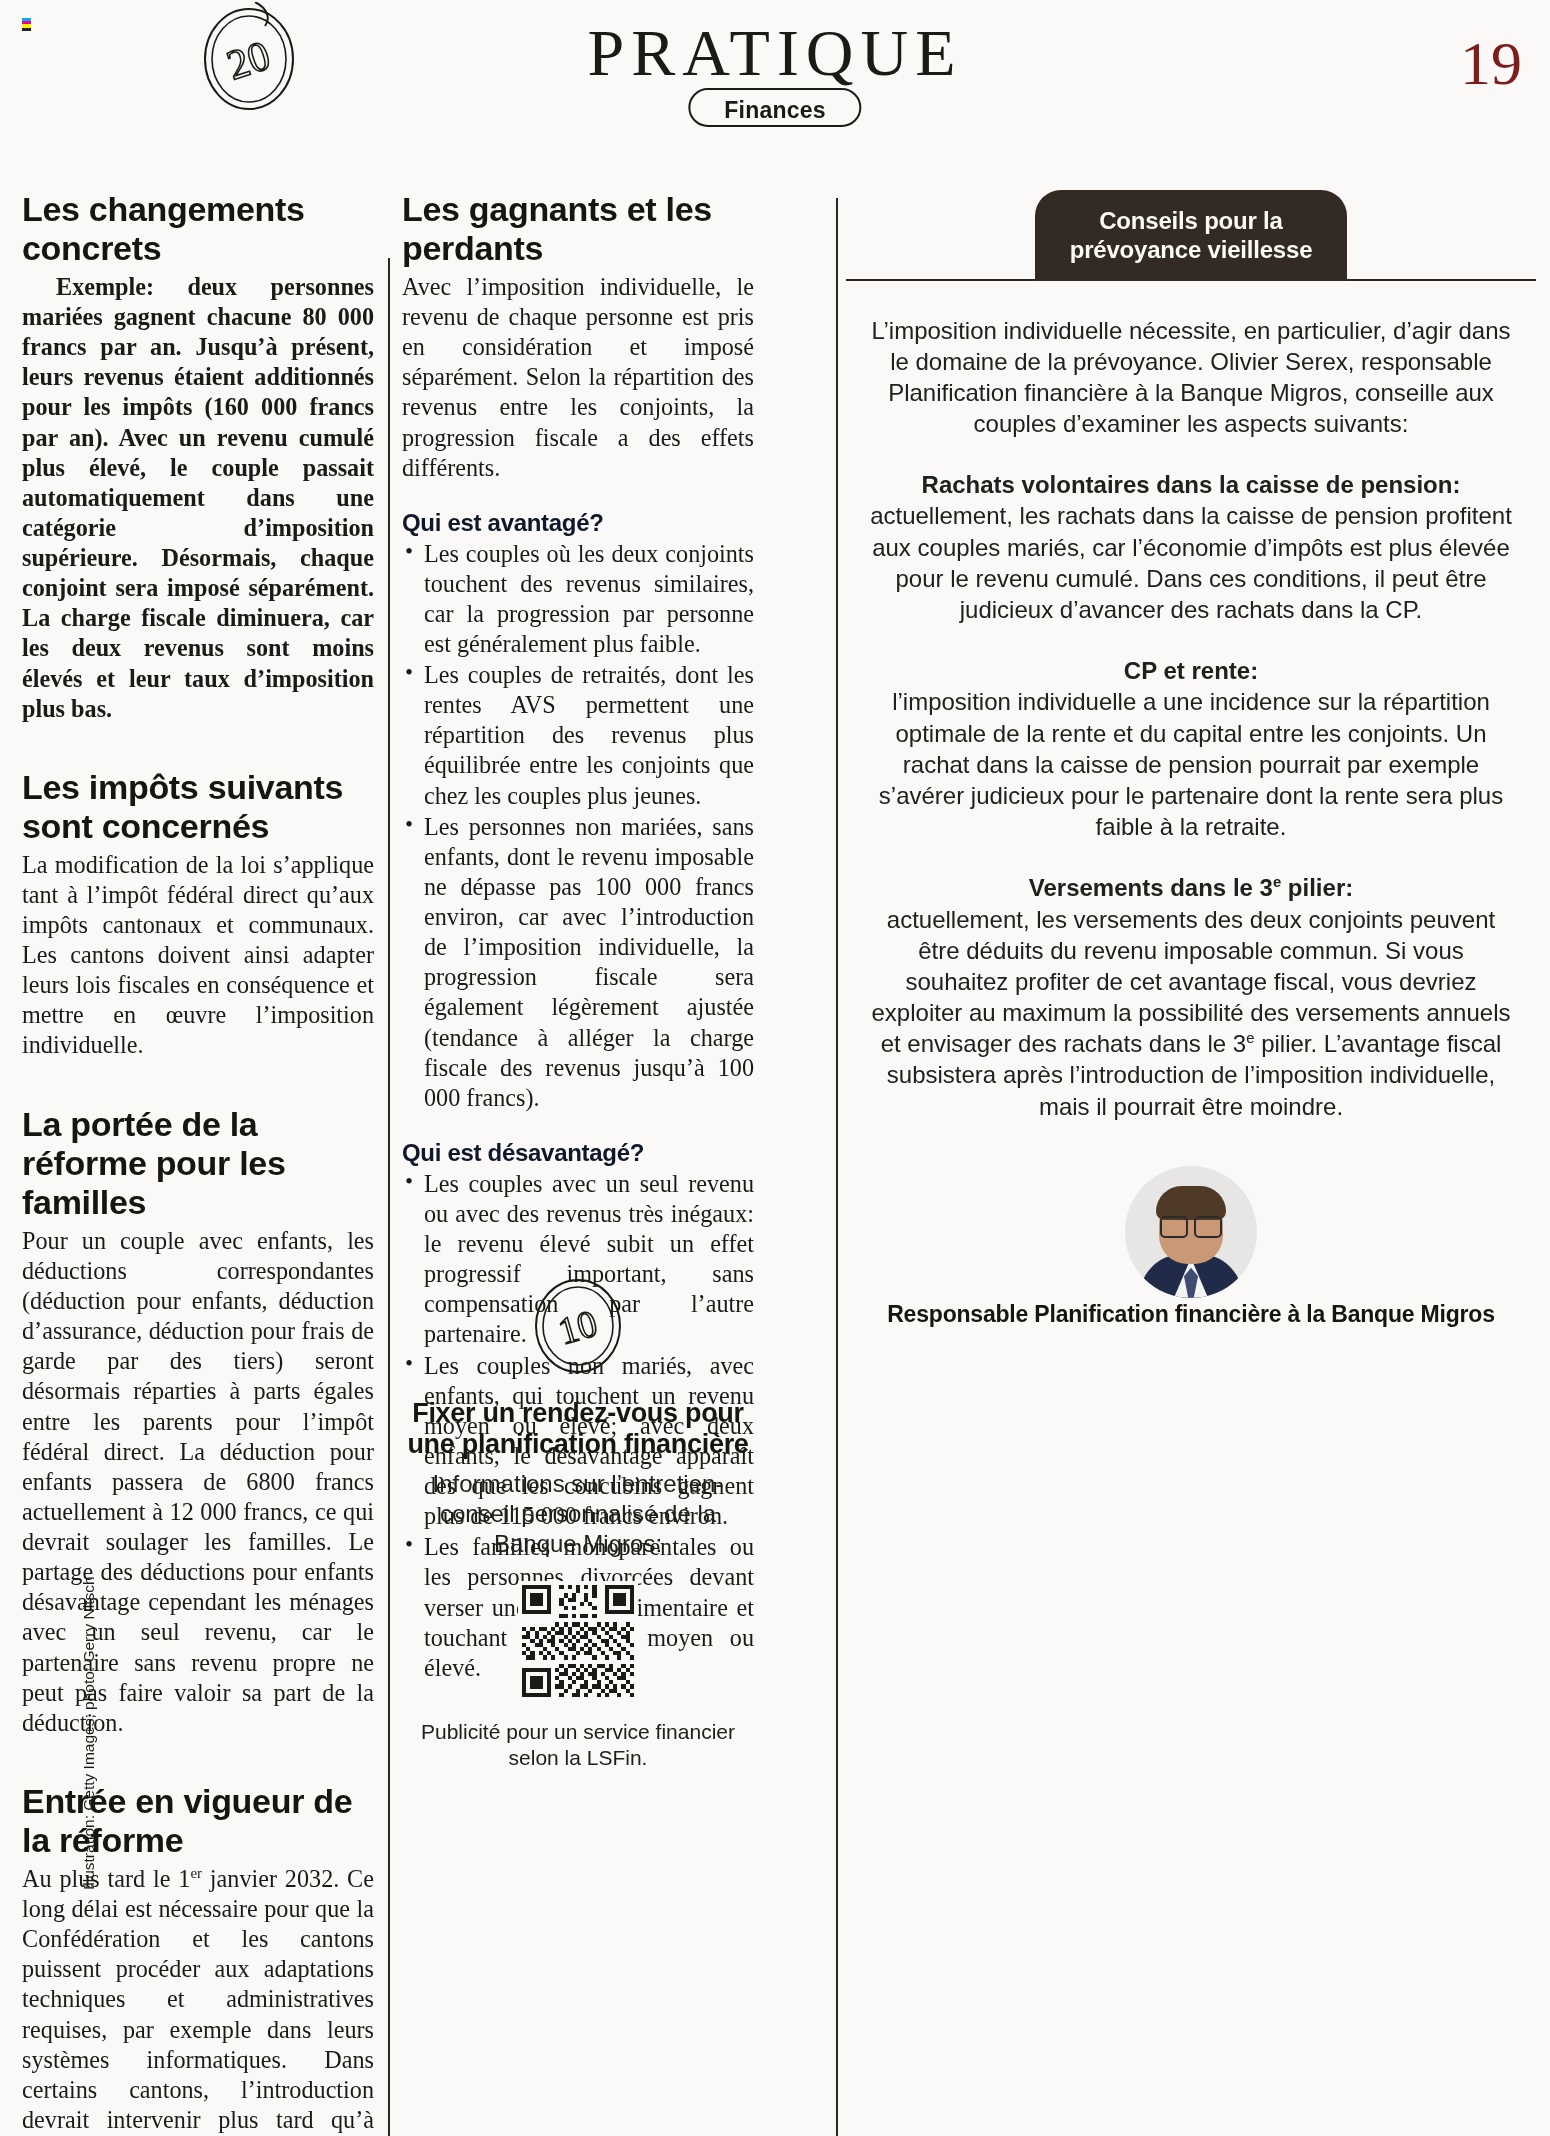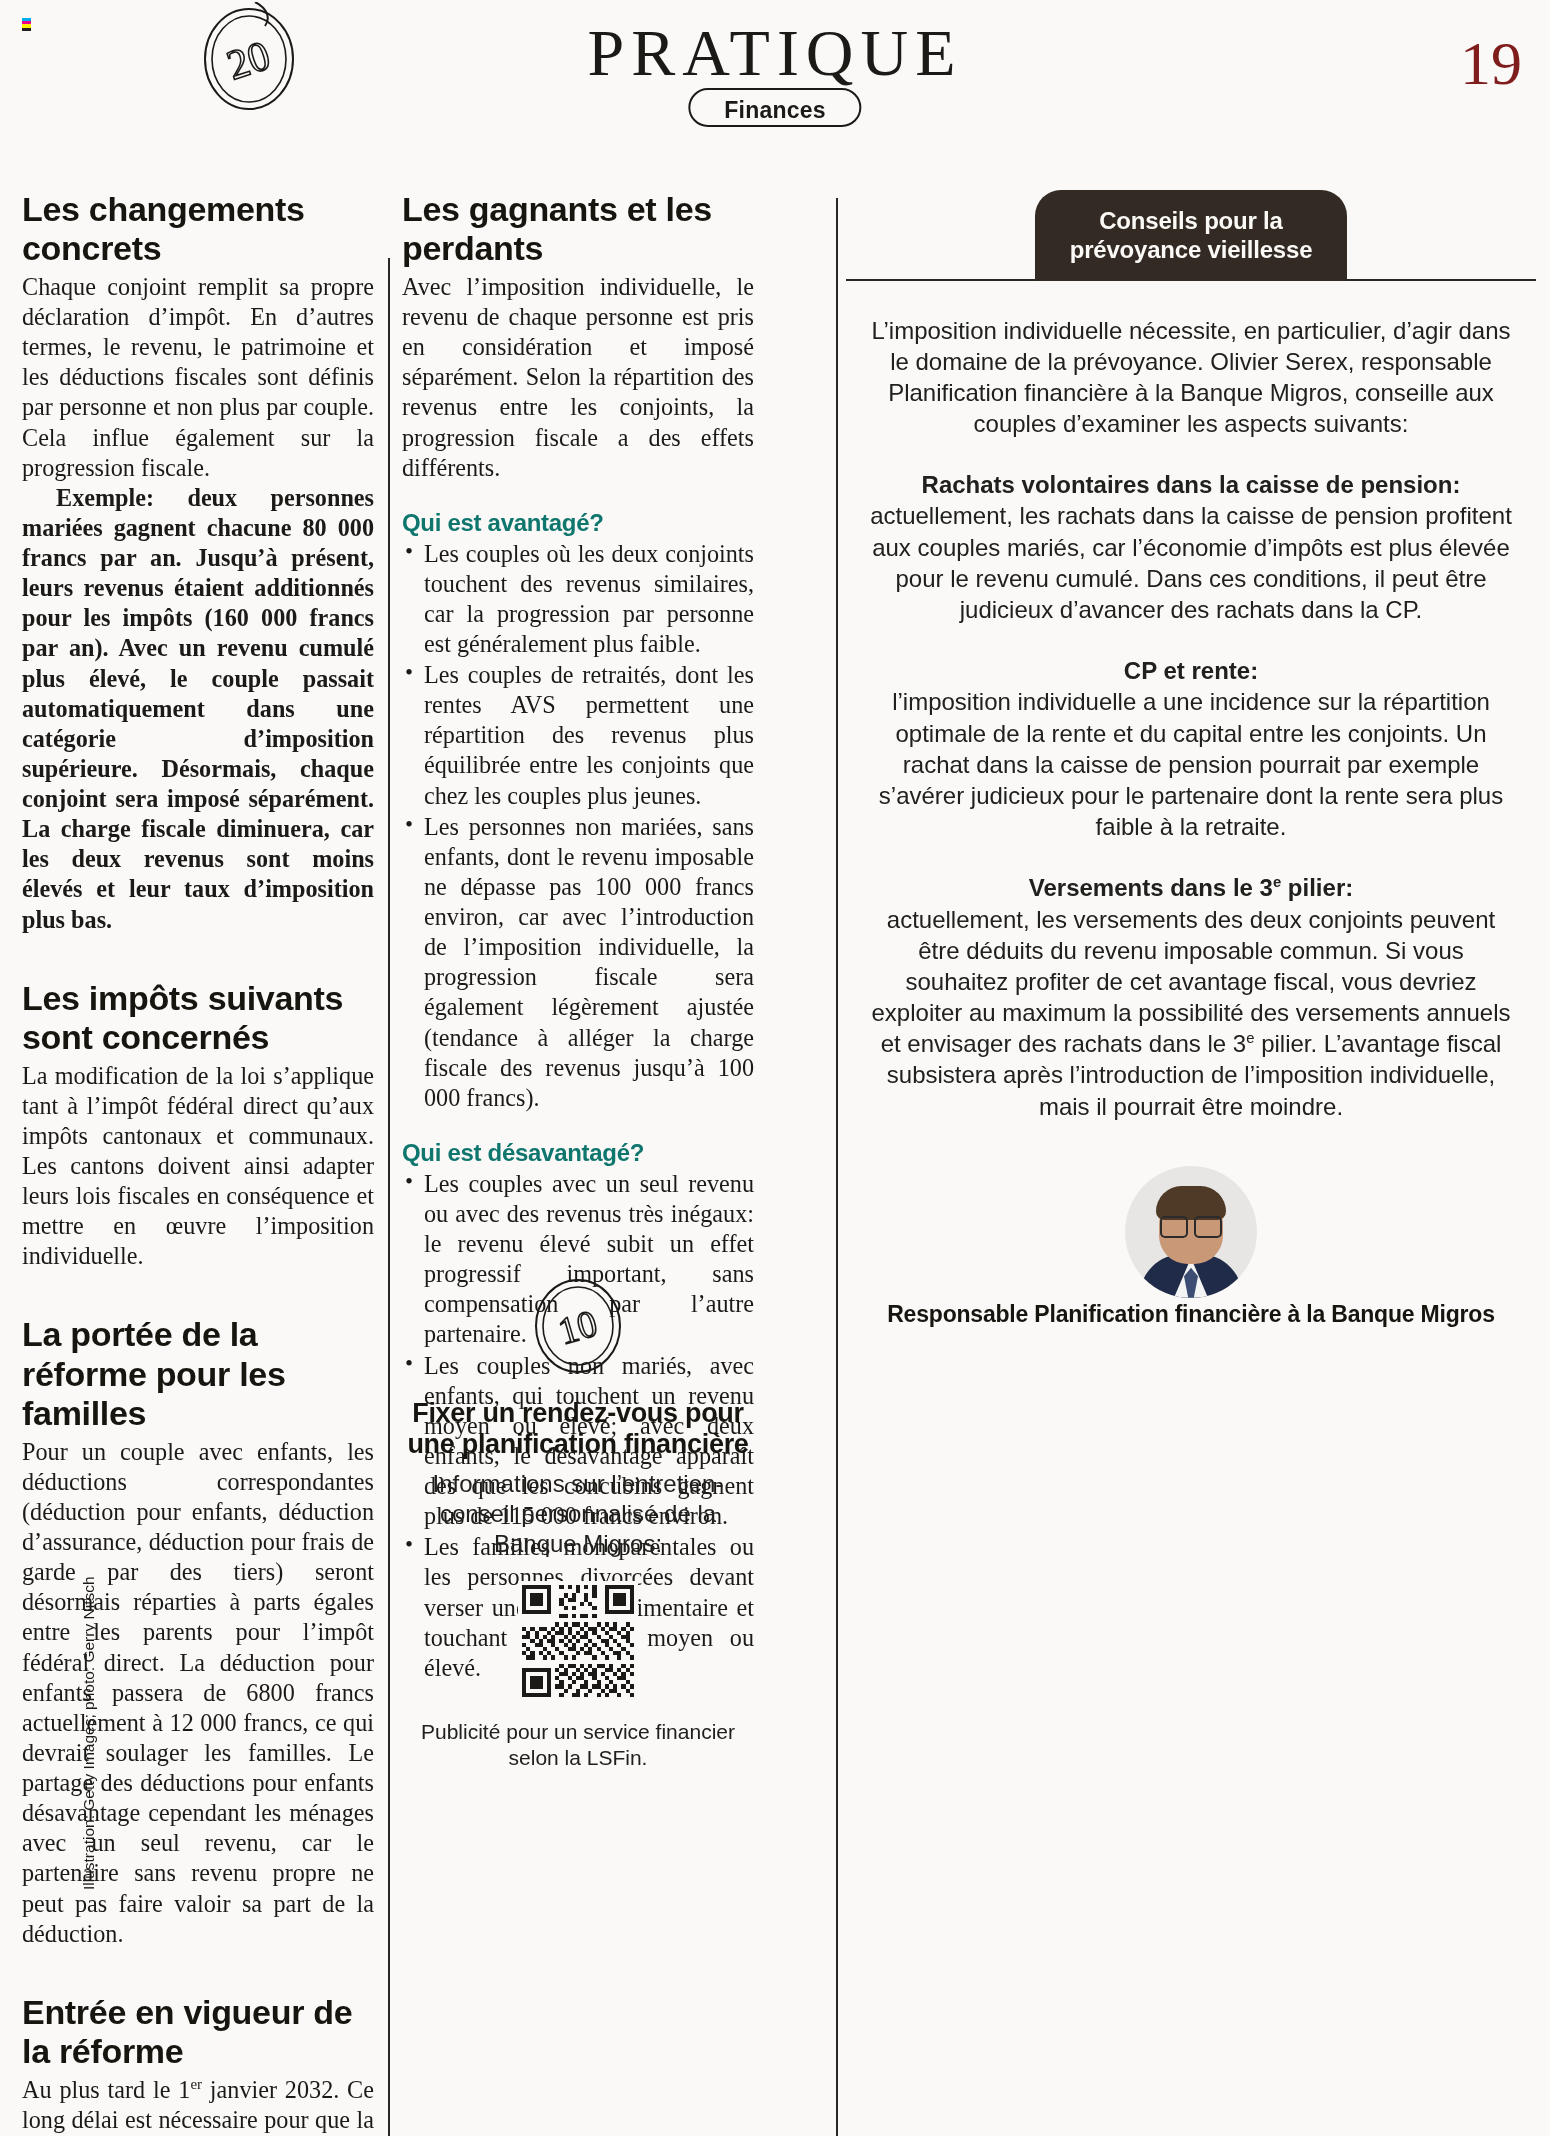--- a/index.html
+++ b/index.html
@@ -46,21 +46,21 @@
   .rule-b{left:836px;top:198px;height:1938px;}
 
   h2.sec{
     font-family:"Liberation Sans",sans-serif;
     font-weight:700;font-size:34px;line-height:1.16;
     margin:0 0 3px 0;letter-spacing:-0.3px;color:#17150F;
   }
   h3.sub{
     font-family:"Liberation Sans",sans-serif;
     font-weight:700;font-size:24px;line-height:1.16;
-    margin:26px 0 2px 0;letter-spacing:-0.3px;color:#0f766e;
+    margin:26px 0 2px 0;letter-spacing:-0.3px;color:#0f172a;
   }
   p.body{
     margin:0;font-size:24.2px;line-height:1.245;
     text-align:justify;hyphens:auto;color:#1C1A17;
   }
   p.body.ind{text-indent:34px;font-weight:bold;}
   .gap{height:44px;}
 
   ul.blist{margin:0;padding:0;list-style:none;}
   ul.blist li{
@@ -183,21 +183,20 @@
   </div>
 
   <div class="rule rule-a"></div>
   <div class="rule rule-b"></div>
 
   <div class="credit">Illustration: Getty Images; photo: Gerry Nitsch</div>
 
   <div class="col col1">
 
     <h2 class="sec">Les changements concrets</h2>
-    <p class="body">Chaque conjoint remplit sa propre déclaration d’impôt. En d’autres termes, le revenu, le patrimoine et les déductions fiscales sont définis par personne et non plus par couple. Cela influe également sur la progression fiscale.</p>
     <p class="body ind">Exemple: deux personnes mariées gagnent chacune 80 000 francs par an. Jusqu’à présent, leurs revenus étaient additionnés pour les impôts (160 000 francs par an). Avec un revenu cumulé plus élevé, le couple passait automatiquement dans une catégorie d’imposition supérieure. Désormais, chaque conjoint sera imposé séparément. La charge fiscale diminuera, car les deux revenus sont moins élevés et leur taux d’imposition plus bas.</p>
 
     <div class="gap"></div>
     <h2 class="sec">Les impôts suivants sont concernés</h2>
     <p class="body">La modification de la loi s’applique tant à l’impôt fédéral direct qu’aux impôts cantonaux et communaux. Les cantons doivent ainsi adapter leurs lois fiscales en conséquence et mettre en œuvre l’imposition individuelle.</p>
 
     <div class="gap"></div>
     <h2 class="sec">La portée de la réforme pour les familles</h2>
     <p class="body">Pour un couple avec enfants, les déductions correspondantes (déduction pour enfants, déduction d’assurance, déduction pour frais de garde par des tiers) seront désormais réparties à parts égales entre les parents pour l’impôt fédéral direct. La déduction pour enfants passera de 6800 francs actuellement à 12 000 francs, ce qui devrait soulager les familles. Le partage des déductions pour enfants désavantage cependant les ménages avec un seul revenu, car le partenaire sans revenu propre ne peut pas faire valoir sa part de la déduction.</p>
 

